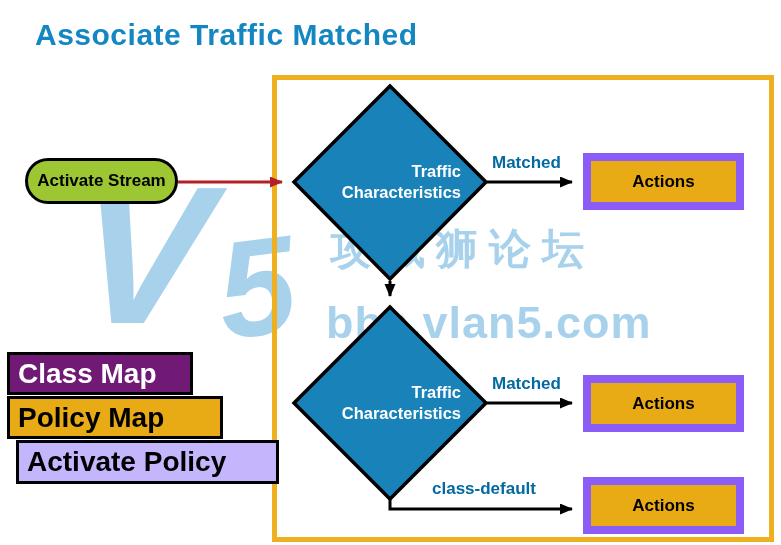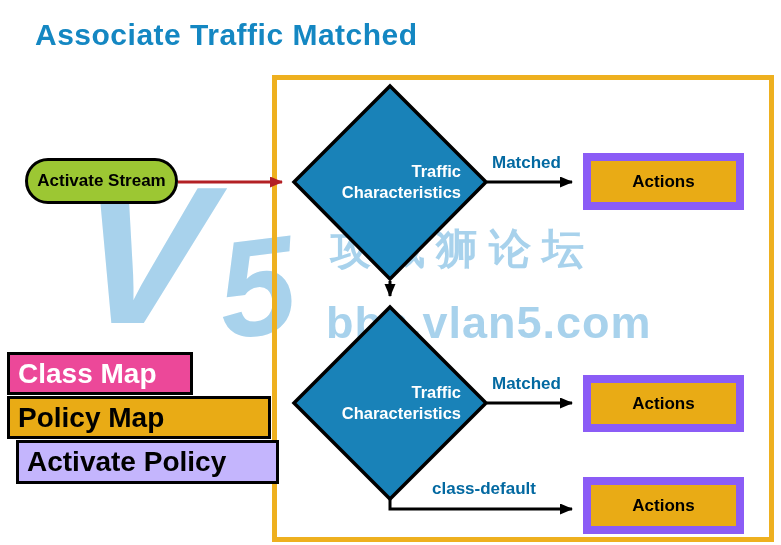--- a/index.html
+++ b/index.html
@@ -53,21 +53,21 @@
   .elabel.m1{left:492px;top:153px;}
   .elabel.m2{left:492px;top:374px;}
   .elabel.cd{left:432px;top:479px;}
   
   .legend-item{
     position:absolute;box-sizing:border-box;border:3px solid #000;z-index:4;
     display:flex;align-items:center;padding:0 8px;
     font-size:28px;font-weight:bold;white-space:nowrap;
   }
   .legend-item.l1{left:7px;top:352px;width:186px;height:43px;color:#fff;}
-  .legend-item.l2{left:7px;top:396px;width:264px;height:43px;color:#000;}
+  .legend-item.l2{left:7px;top:396px;width:216px;height:43px;color:#000;}
   .legend-item.l3{left:8px;top:440px;width:263px;height:44px;color:#000;}
 </style>
 </head>
 <body>
 
 <div class="stage">
 
   <div class="wm wm-v">V</div>
   <div class="wm wm-5">5</div>
   <div class="wm wm-cn">攻城狮论坛</div>
@@ -111,21 +111,21 @@
   <div class="action a1" style="background-color: rgb(233, 171, 21);">
     <span>Actions</span>
   </div>
   <div class="action a2" style="background-color: rgb(233, 171, 21);">
     <span>Actions</span>
   </div>
   <div class="action a3" style="background-color: rgb(233, 171, 21);">
     <span>Actions</span>
   </div>
 
-  <div class="legend-item l1" style="background-color: #ec4899;">
+  <div class="legend-item l1" style="background-color: #701a75;">
     <span>Class Map</span>
   </div>
   <div class="legend-item l2" style="background-color: rgb(233, 171, 21);">
     <span>Policy Map</span>
   </div>
   <div class="legend-item l3" style="background-color: #c4b5fd; margin-left: 8px;">
     <span>Activate Policy</span>
   </div>
 
 </div>

